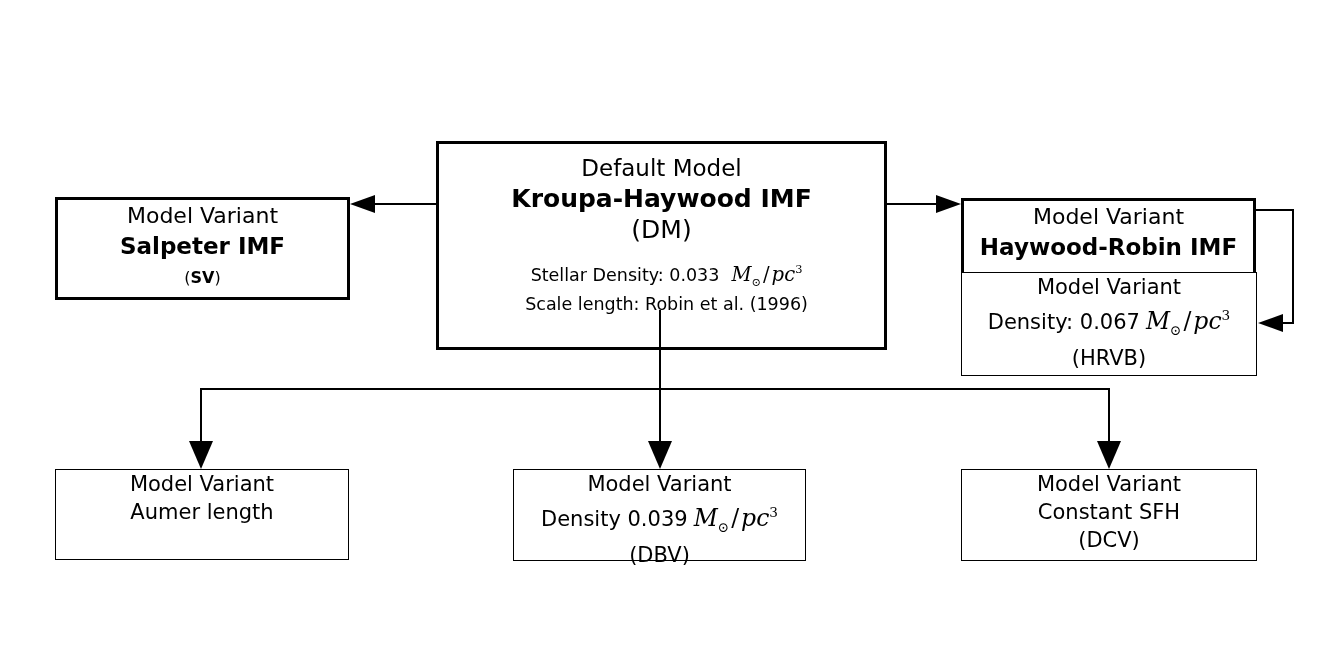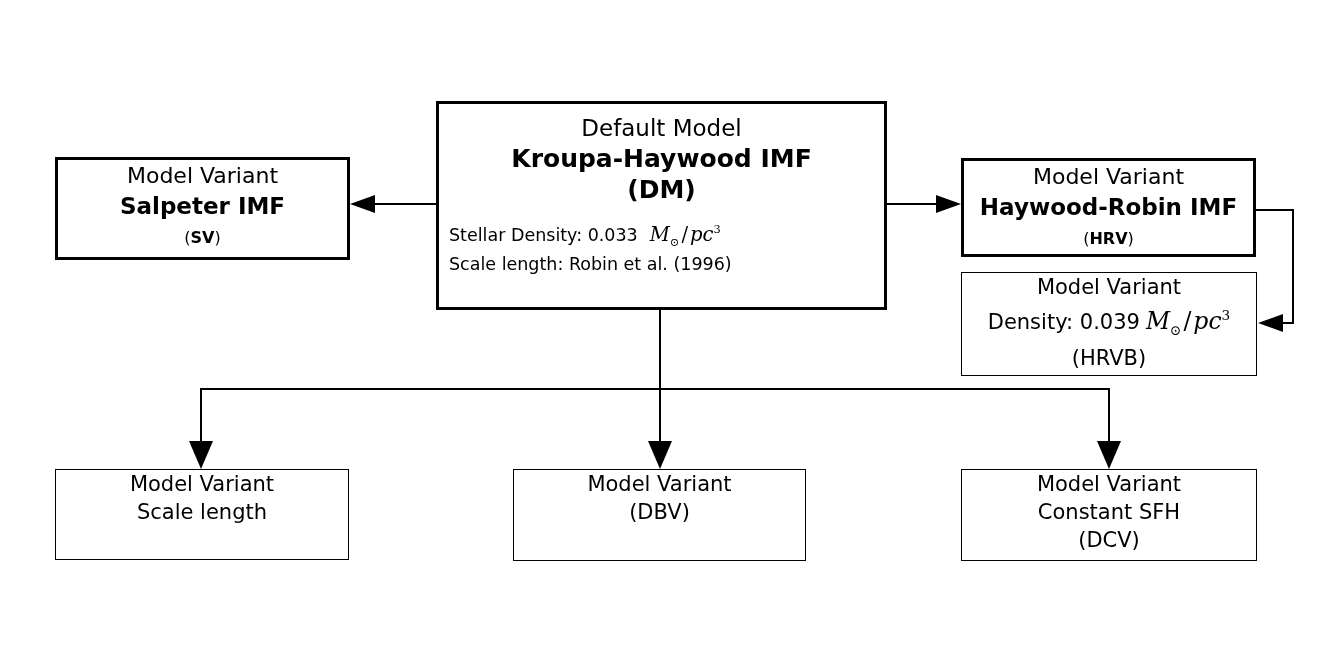--- a/index.html
+++ b/index.html
@@ -19,32 +19,32 @@
   .box {
     position: absolute;
     box-sizing: border-box;
     background: #ffffff;
     display: flex;
     flex-direction: column;
     align-items: center;
     justify-content: flex-start;
     text-align: center;
   }
-  .box.thick { border: 3px solid #000000; }
+  .box.thick { border: 3px solid #000000; margin-top: 40px; }
   .box.thin  { border: 1.5px solid #000000; }
 
   
   .dm-box { justify-content: flex-start; padding-top: 9px; }
   .dm-title { font-size: 23px; line-height: 30px; }
   .dm-name  { font-size: 25px; font-weight: bold; line-height: 31px; }
-  .dm-code  { font-size: 25px; font-weight: bold; line-height: 31px; }
+  .dm-code  { font-size: 25px; font-weight: normal; line-height: 31px; }
   .dm-details {
     margin-top: 13px;
     align-self: stretch;
-    text-align: left;
+    text-align: center;
     padding-left: 10px;
     font-size: 17.5px;
     line-height: 23px;
     white-space: nowrap;
   }
 
   
   .v-title { font-size: 22px; line-height: 31px; }
   .v-name  { font-size: 23px; font-weight: bold; line-height: 31px; }
   .v-code  { font-size: 16px; line-height: 31px; }
@@ -96,31 +96,32 @@
   </div>
 
   <div class="box thick" style="left:961px; top:158px; width:295px; height:99px;">
     <div class="v-title">Model Variant</div>
     <div class="v-name">Haywood-Robin IMF</div>
     <div class="v-code"><span>(</span><b>HRV</b><span>)</span></div>
   </div>
 
   <div class="box thin" style="left:961px; top:272px; width:296px; height:104px;">
     <div class="s-line">Model Variant</div>
-    <div class="s-line"><span>Density: 0.039</span><span class="math gap-sm"><i class="mi">M</i><sub>⊙</sub><span class="msl">/</span><i class="mi">pc</i><sup>3</sup></span></div>
+    <div class="s-line"><span>Density: 0.067</span><span class="math gap-sm"><i class="mi">M</i><sub>⊙</sub><span class="msl">/</span><i class="mi">pc</i><sup>3</sup></span></div>
     <div class="s-line"><span>(</span><b>HRVB</b><span>)</span></div>
   </div>
 
   <div class="box thin" style="left:55px; top:469px; width:294px; height:91px;">
     <div class="s-line">Model Variant</div>
-    <div class="s-line">Scale length</div>
+    <div class="s-line">Aumer length</div>
   </div>
 
   <div class="box thin" style="left:513px; top:469px; width:293px; height:92px;">
     <div class="s-line">Model Variant</div>
+    <div class="s-line"><span>Density 0.039</span><span class="math gap-sm"><i class="mi">M</i><sub>⊙</sub><span class="msl">/</span><i class="mi">pc</i><sup>3</sup></span></div>
     <div class="s-line"><span>(</span><b>DBV</b><span>)</span></div>
   </div>
 
   <div class="box thin" style="left:961px; top:469px; width:296px; height:92px;">
     <div class="s-line">Model Variant</div>
     <div class="s-line">Constant SFH</div>
     <div class="s-line"><span>(</span><b>DCV</b><span>)</span></div>
   </div>
 
   <div class="line" style="left:373px; top:203px; width:63px; height:2px;"></div>

